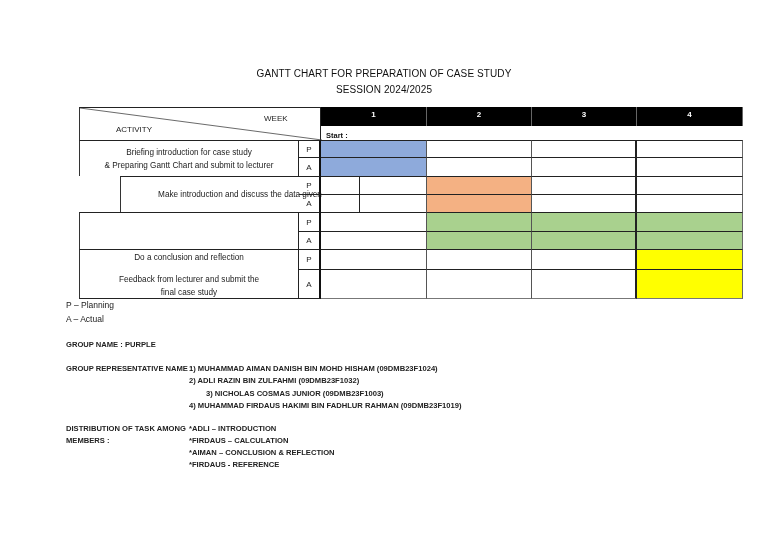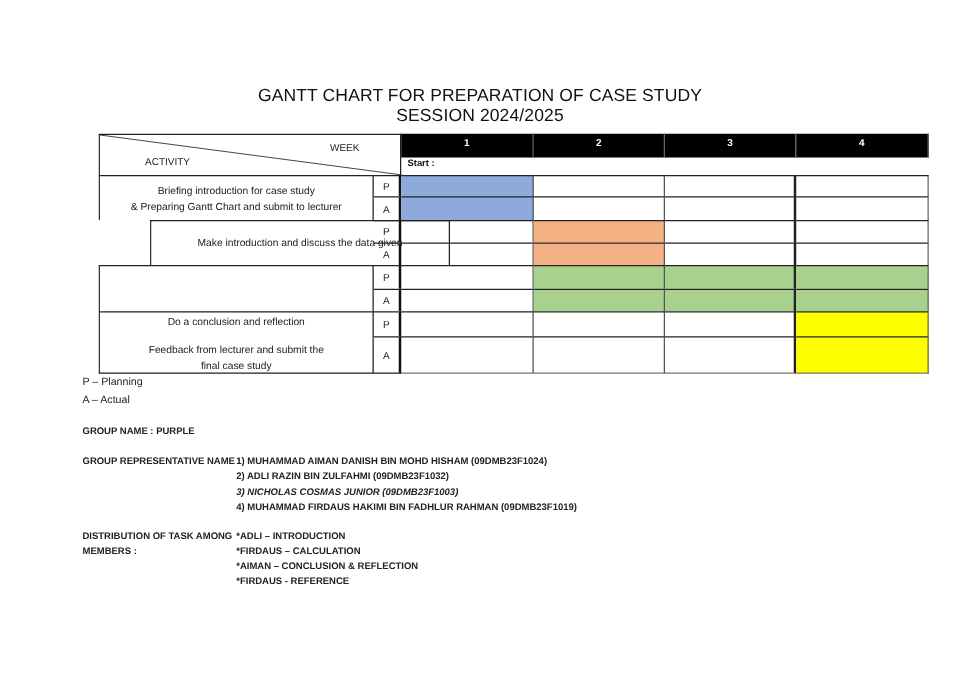--- a/index.html
+++ b/index.html
@@ -1,35 +1,35 @@
 <!DOCTYPE html>
 <html><head>
 <meta charset="utf-8">
 <style>
   html, body { margin: 0; padding: 0; background: #ffffff; }
   body { width: 768px; height: 543px; position: relative; overflow: hidden;
          font-family: "Liberation Sans", "DejaVu Sans", sans-serif; color: #111; }
   .title { position: absolute; left: 0; width: 768px; text-align: center;
-           font-size: 14px; letter-spacing: 0.1px; }
+           font-size: 10px; letter-spacing: 0.1px; }
   #t1 { top: 68px; }
   #t2 { top: 84px; }
 
   .gantt { position: absolute; left: 79px; top: 107px; width: 664px; height: 192px; }
   .cell { position: absolute; box-sizing: border-box; }
   .actcell { border-left: 1px solid #333; border-top: 1.5px solid #222; border-right: 1.5px solid #222;
              display: flex; align-items: center; justify-content: center; text-align: center;
              font-size: 8.2px; line-height: 13px; color: #222; }
   .pa { border-top: 1.5px solid #222; border-right: 2px solid #111;
         font-size: 8px; display: flex; align-items: center; justify-content: center; color: #222; }
   .wk { border-top: 1.5px solid #222; border-right: 1px solid #555; }
   .wk.c3 { border-right: 2px solid #222; }
   .wk.c4 { border-right: 1px solid #666; }
   .hdrtop { background: #000; color: #fff; font-size: 8px; font-weight: bold;
             display: flex; justify-content: center; padding-top: 3px; border-right: 1px solid #666; }
-  .start { font-size: 7.5px; font-weight: bold; padding-left: 5px; display: flex; align-items: flex-start; }
+  .start { font-size: 7.5px; font-weight: bold; padding-left: 5px; display: flex; align-items: flex-end; }
   .legend { position: absolute; left: 66px; font-size: 8.5px; color: #222; }
   .info { position: absolute; left: 66px; font-size: 7.6px; font-weight: bold; color: #222; white-space: nowrap; }
   .indent { position: absolute; font-size: 7.6px; font-weight: bold; color: #222; white-space: nowrap; }
 </style>
 </head>
 <body>
 
 <div id="t1" class="title">GANTT CHART FOR PREPARATION OF CASE STUDY</div>
 <div id="t2" class="title">SESSION 2024/2025</div>
 
@@ -126,21 +126,21 @@
     </div>
 </div>
 
 <div class="legend" style="top:300px;">P – Planning</div>
 <div class="legend" style="top:314px;">A – Actual</div>
 
 <div class="info" style="top:340px;">GROUP NAME : PURPLE</div>
 <div class="info" style="top:364px;">GROUP REPRESENTATIVE NAME :</div>
 <div class="indent" style="left:189px; top:364px;">1) MUHAMMAD AIMAN DANISH BIN MOHD HISHAM  (09DMB23F1024)</div>
 <div class="indent" style="left:189px; top:376px;">2) ADLI RAZIN BIN ZULFAHMI (09DMB23F1032)</div>
-<div class="indent" style="left:189px; top:389px;font-style:italic;">3) NICHOLAS COSMAS JUNIOR (09DMB23F1003)</div>
+<div class="indent" style="left:206px; top:389px;">3) NICHOLAS COSMAS JUNIOR (09DMB23F1003)</div>
 <div class="indent" style="left:189px; top:401px;">4) MUHAMMAD FIRDAUS HAKIMI BIN FADHLUR RAHMAN (09DMB23F1019)</div>
 
 <div class="info" style="top:424px;">DISTRIBUTION OF TASK AMONG</div>
 <div class="info" style="top:436px;">MEMBERS :</div>
 <div class="indent" style="left:189px; top:424px;">*ADLI – INTRODUCTION</div>
 <div class="indent" style="left:189px; top:436px;">*FIRDAUS – CALCULATION</div>
 <div class="indent" style="left:189px; top:448px;">*AIMAN – CONCLUSION &amp; REFLECTION</div>
 <div class="indent" style="left:189px; top:460px;">*FIRDAUS - REFERENCE</div>
 
 </body></html>

